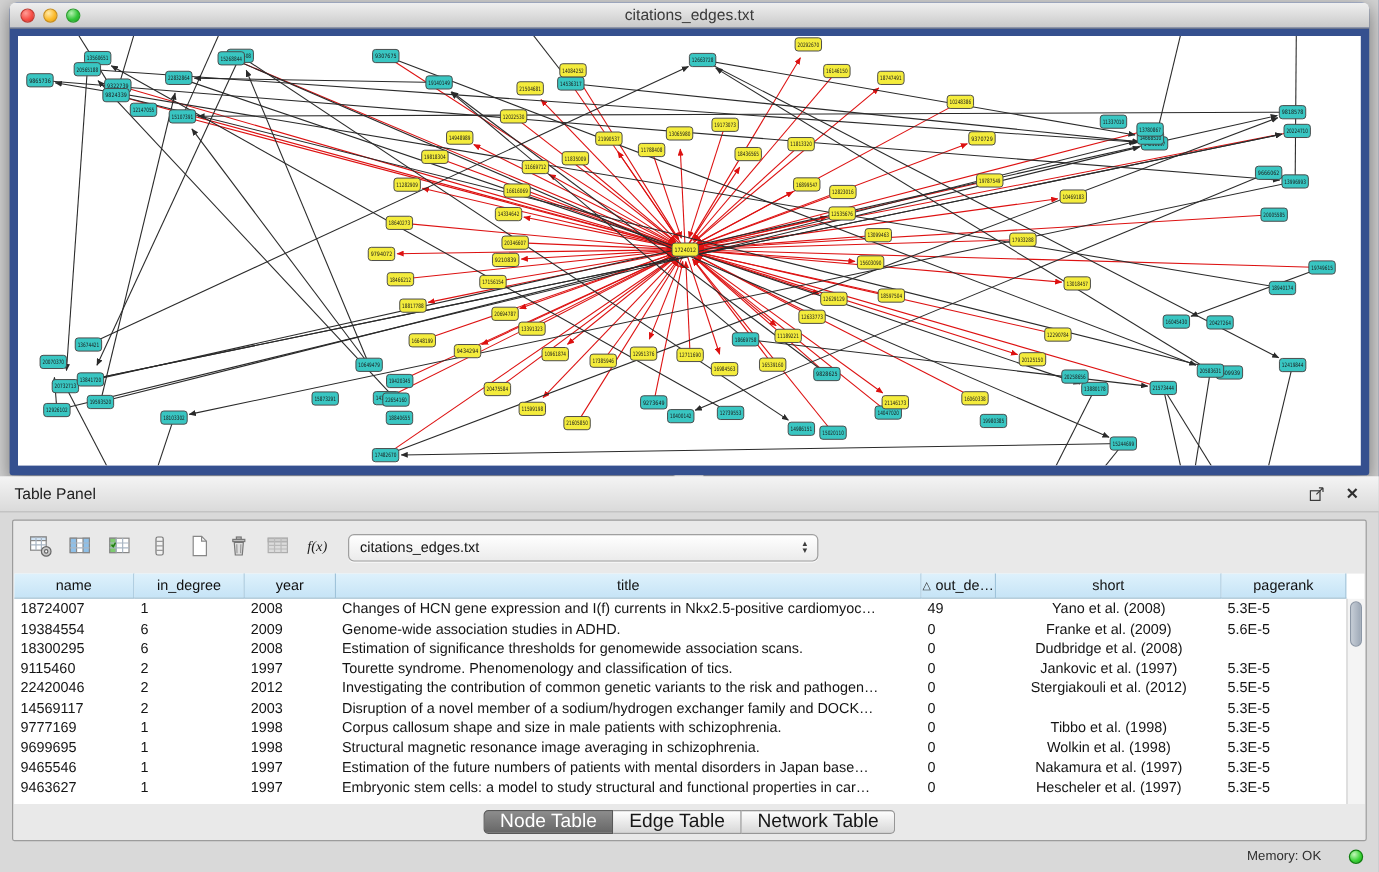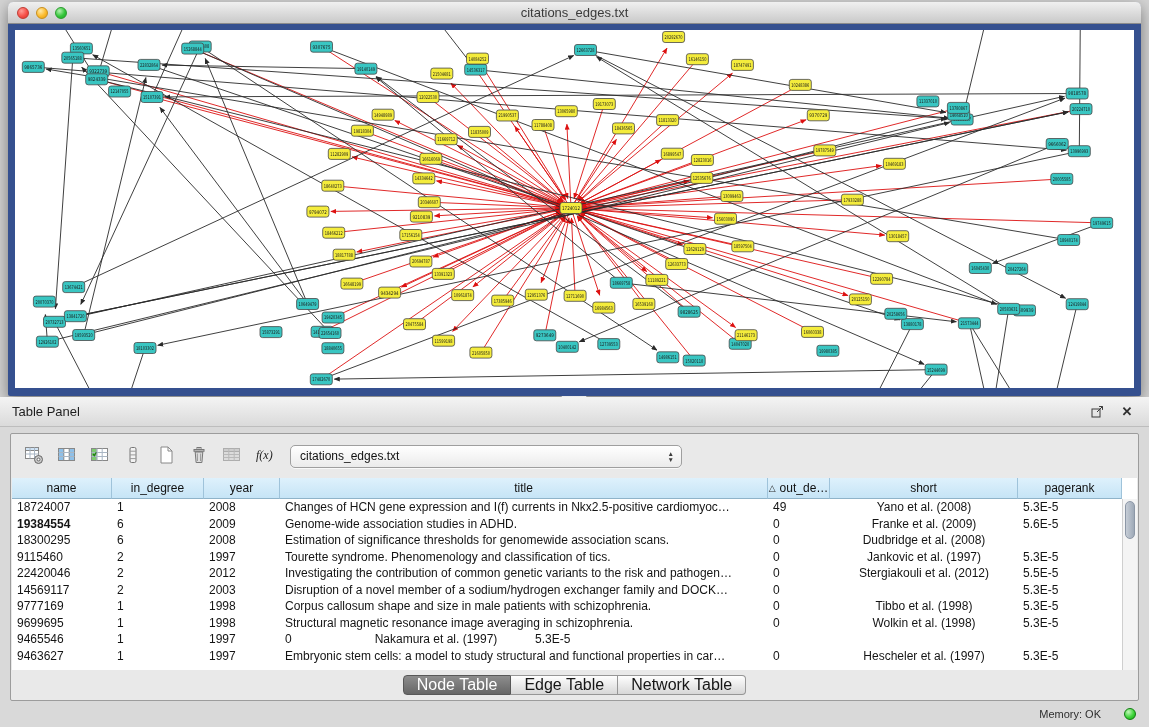--- a/index.html
+++ b/index.html
@@ -808,21 +808,21 @@
             <div class="tr">
               <div class="td align-left" style="width: 100px;">18724007</div>
               <div class="td align-left" style="width: 92px;">1</div>
               <div class="td align-left" style="width: 76px;">2008</div>
               <div class="td align-left" style="width: 488px;">Changes of HCN gene expression and I(f) currents in Nkx2.5-positive cardiomyoc…</div>
               <div class="td align-left" style="width: 62px;">49</div>
               <div class="td align-center" style="width: 188px;">Yano et al. (2008)</div>
               <div class="td align-left" style="width: 86px; flex-grow: 1;">5.3E-5</div>
             </div>
             <div class="tr">
-              <div class="td align-left" style="width: 100px; font-weight: bold;">19384554</div>
+              <div class="td align-left" style="width: 100px;">19384554</div>
               <div class="td align-left" style="width: 92px;">6</div>
               <div class="td align-left" style="width: 76px;">2009</div>
               <div class="td align-left" style="width: 488px;">Genome-wide association studies in ADHD.</div>
               <div class="td align-left" style="width: 62px;">0</div>
               <div class="td align-center" style="width: 188px;">Franke et al. (2009)</div>
               <div class="td align-left" style="width: 86px; flex-grow: 1;">5.6E-5</div>
             </div>
             <div class="tr">
               <div class="td align-left" style="width: 100px;">18300295</div>
               <div class="td align-left" style="width: 92px;">6</div>
@@ -874,20 +874,21 @@
               <div class="td align-left" style="width: 76px;">1998</div>
               <div class="td align-left" style="width: 488px;">Structural magnetic resonance image averaging in schizophrenia.</div>
               <div class="td align-left" style="width: 62px;">0</div>
               <div class="td align-center" style="width: 188px;">Wolkin et al. (1998)</div>
               <div class="td align-left" style="width: 86px; flex-grow: 1;">5.3E-5</div>
             </div>
             <div class="tr">
               <div class="td align-left" style="width: 100px;">9465546</div>
               <div class="td align-left" style="width: 92px;">1</div>
               <div class="td align-left" style="width: 76px;">1997</div>
+              <div class="td align-left" style="width: 488px;">Estimation of the future numbers of patients with mental disorders in Japan base…</div>
               <div class="td align-left" style="width: 62px;">0</div>
               <div class="td align-center" style="width: 188px;">Nakamura et al. (1997)</div>
               <div class="td align-left" style="width: 86px; flex-grow: 1;">5.3E-5</div>
             </div>
             <div class="tr">
               <div class="td align-left" style="width: 100px;">9463627</div>
               <div class="td align-left" style="width: 92px;">1</div>
               <div class="td align-left" style="width: 76px;">1997</div>
               <div class="td align-left" style="width: 488px;">Embryonic stem cells: a model to study structural and functional properties in car…</div>
               <div class="td align-left" style="width: 62px;">0</div>

